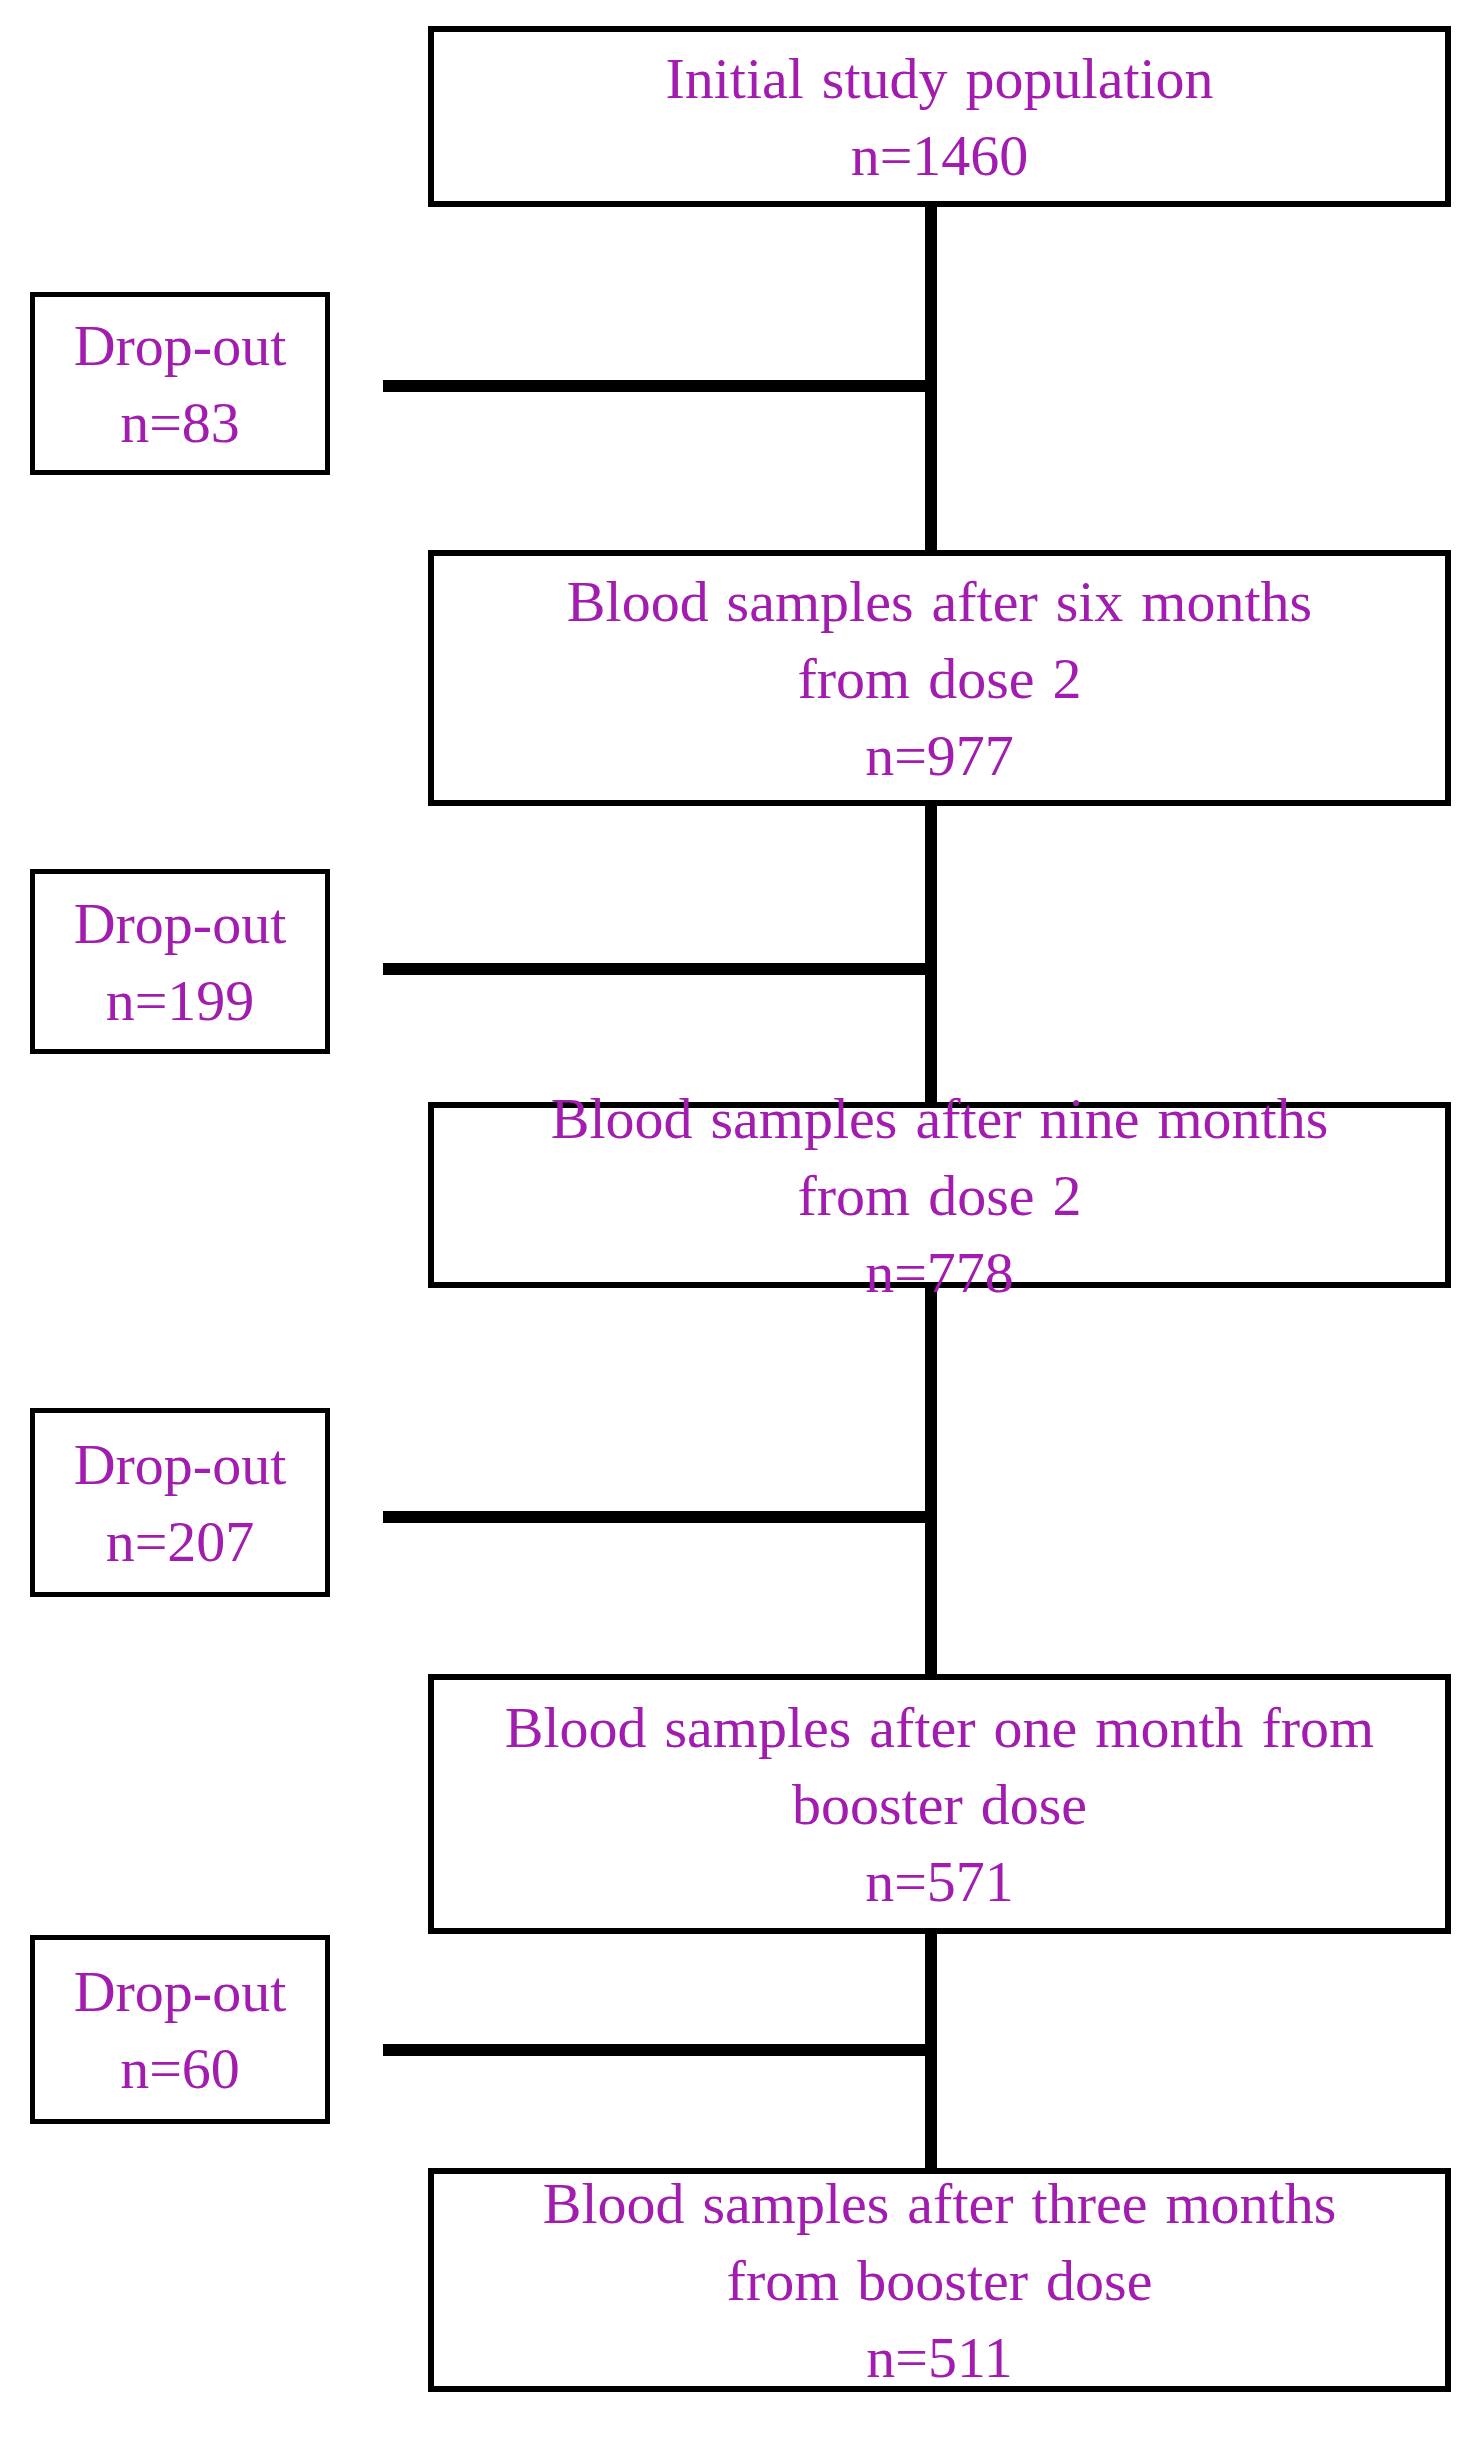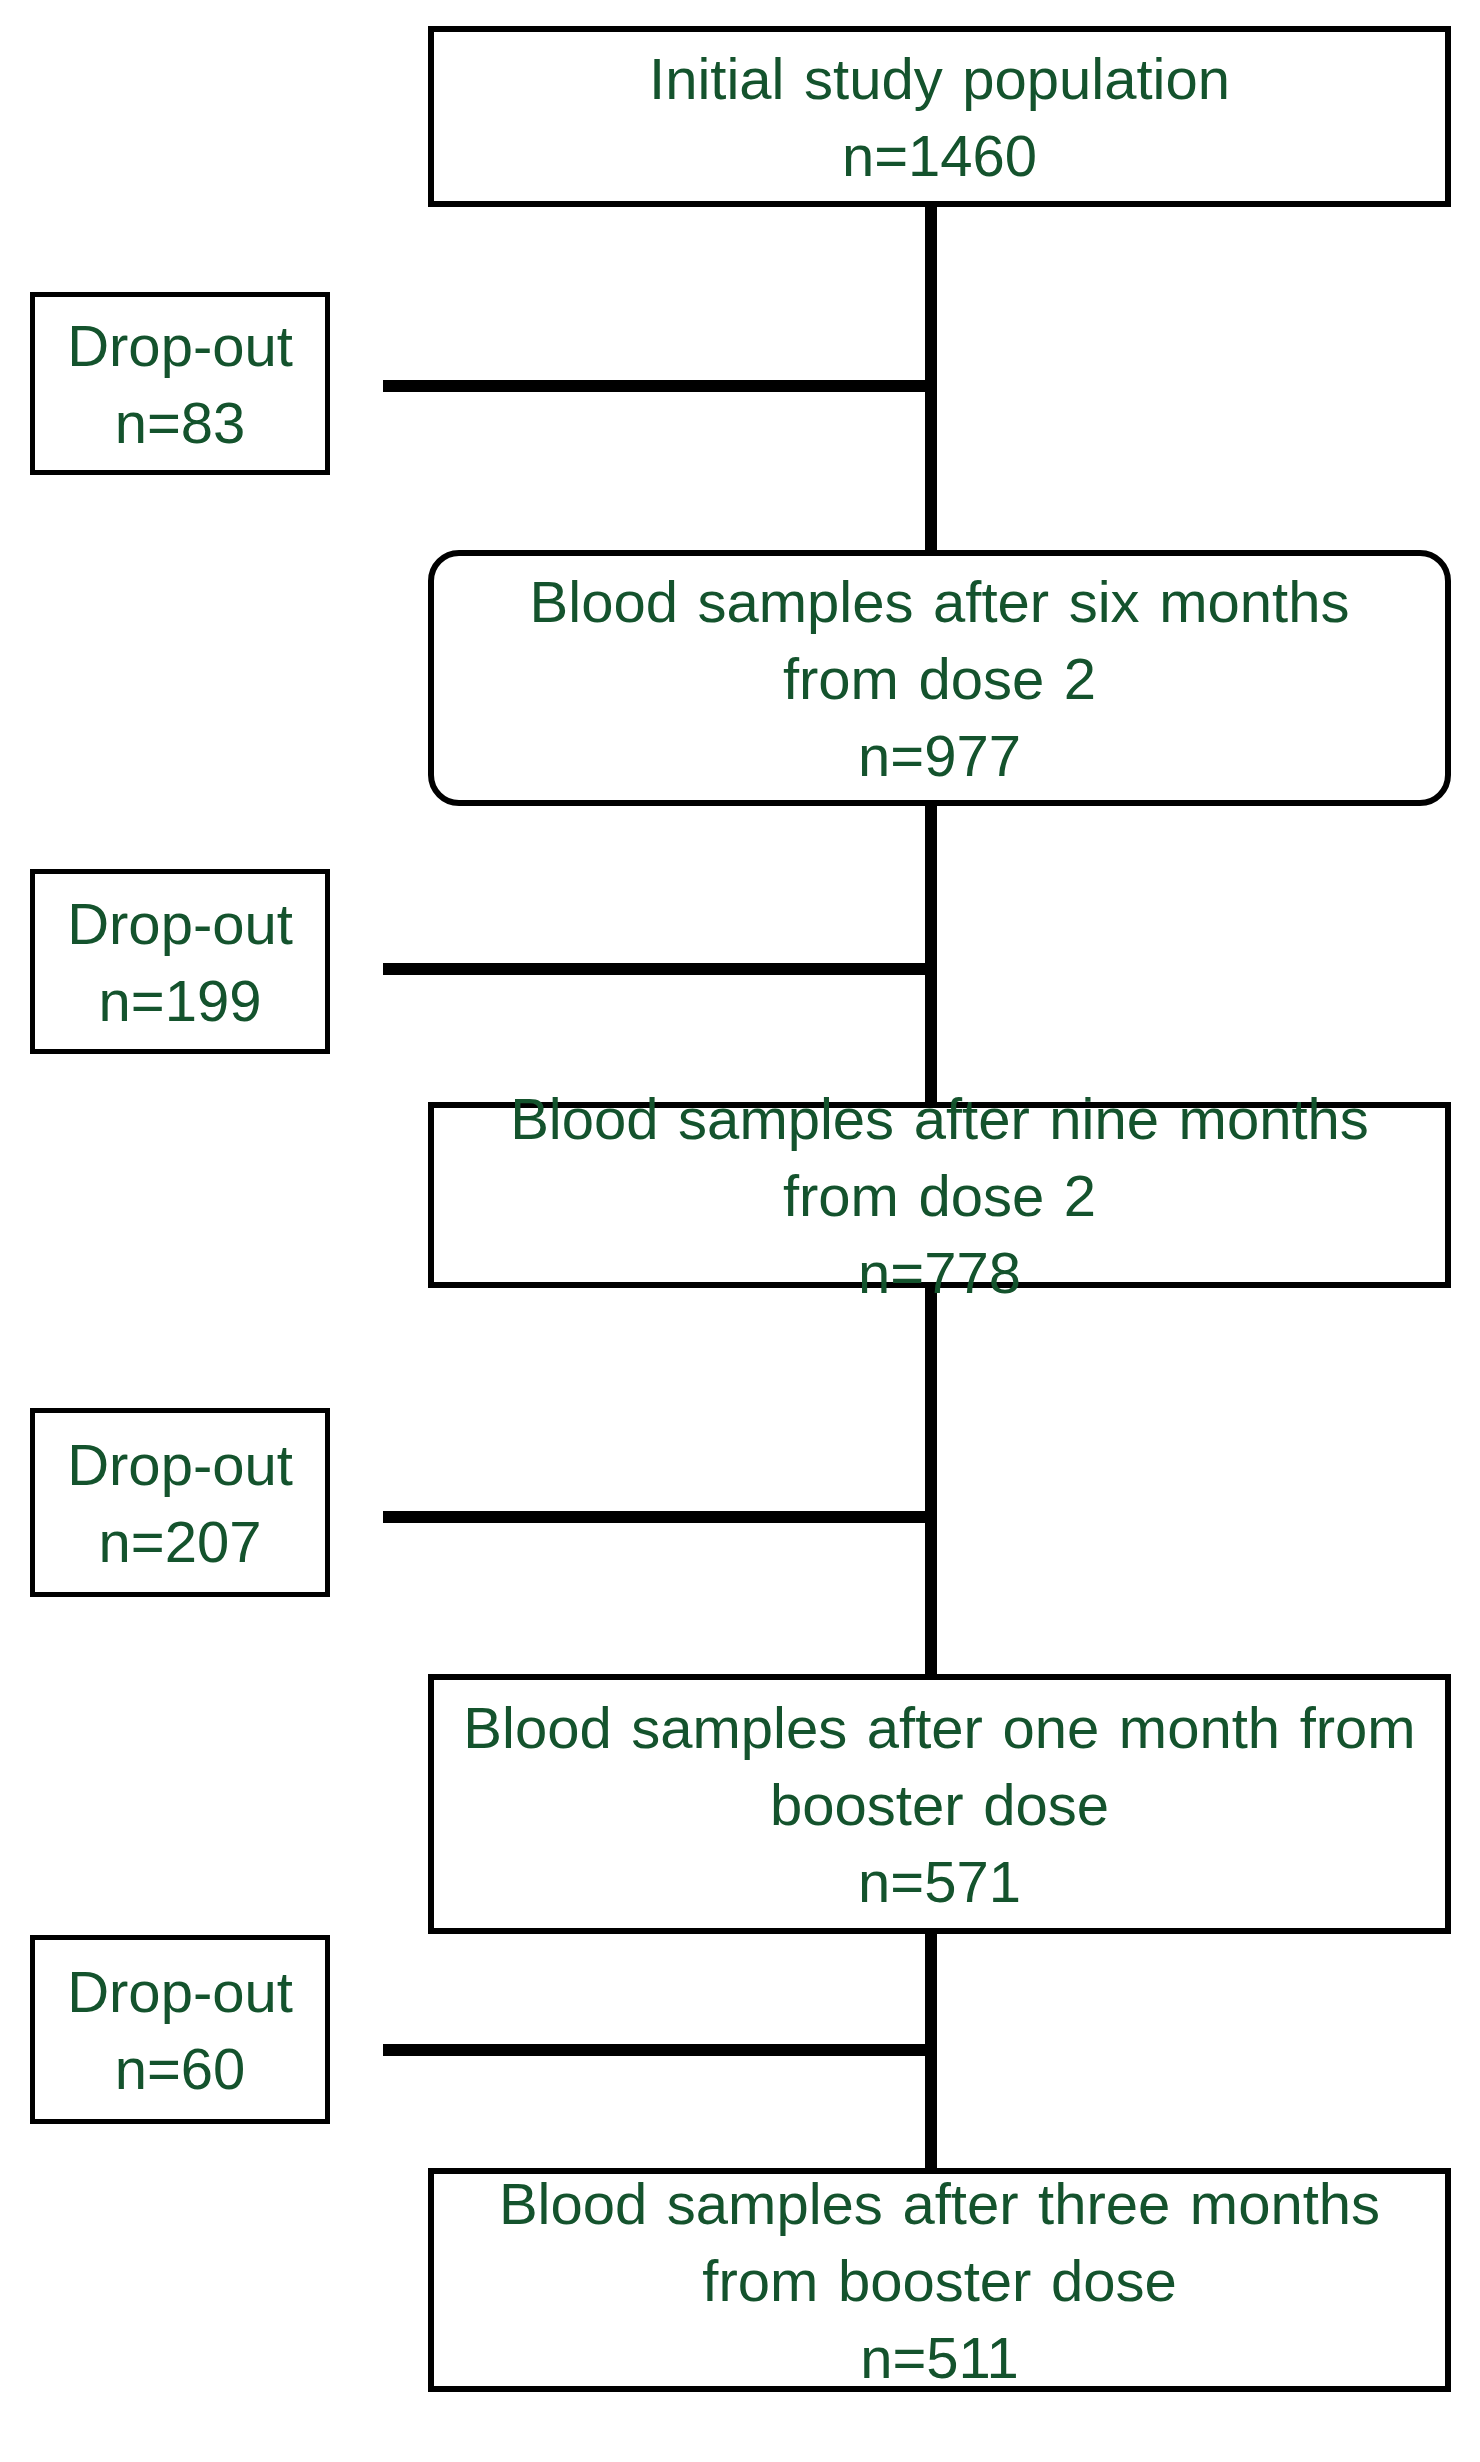--- a/index.html
+++ b/index.html
@@ -5,22 +5,22 @@
   html, body {
     margin: 0;
     padding: 0;
     background: #ffffff;
   }
   #canvas {
     position: relative;
     width: 1481px;
     height: 2462px;
     background: #ffffff;
-    font-family: Liberation Sans, sans-serif;
-    color: #14532d;
+    font-family: Liberation Serif, serif;
+    color: #a21caf;
     overflow: hidden;
   }
   
   .vline {
     position: absolute;
     left: 925px;
     top: 207px;
     width: 12px;
     height: 1961px;
     background: #000000;
@@ -58,21 +58,21 @@
     left: 428px;
     width: 1023px;
     border: 6.3px solid #000000;
   }
   .dropout {
     left: 30px;
     width: 300px;
     border: 5.5px solid #000000;
   }
   .b1 { top: 26px;   height: 181px; }
-  .b2 { top: 550px;  height: 256px; border-radius: 31px; }
+  .b2 { top: 550px;  height: 256px; }
   .b3 { top: 1102px; height: 186px; }
   .b4 { top: 1634px; height: 260px; margin-top: 40px; }
   .b5 { top: 2168px; height: 224px; }
   .d1 { top: 292px;  height: 183px; }
   .d2 { top: 869px; height: 185px; }
   .d3 { top: 1408px; height: 189px; }
   .d4 { top: 1935px; height: 189px; }
 
   .txt-line {
     display: block;

